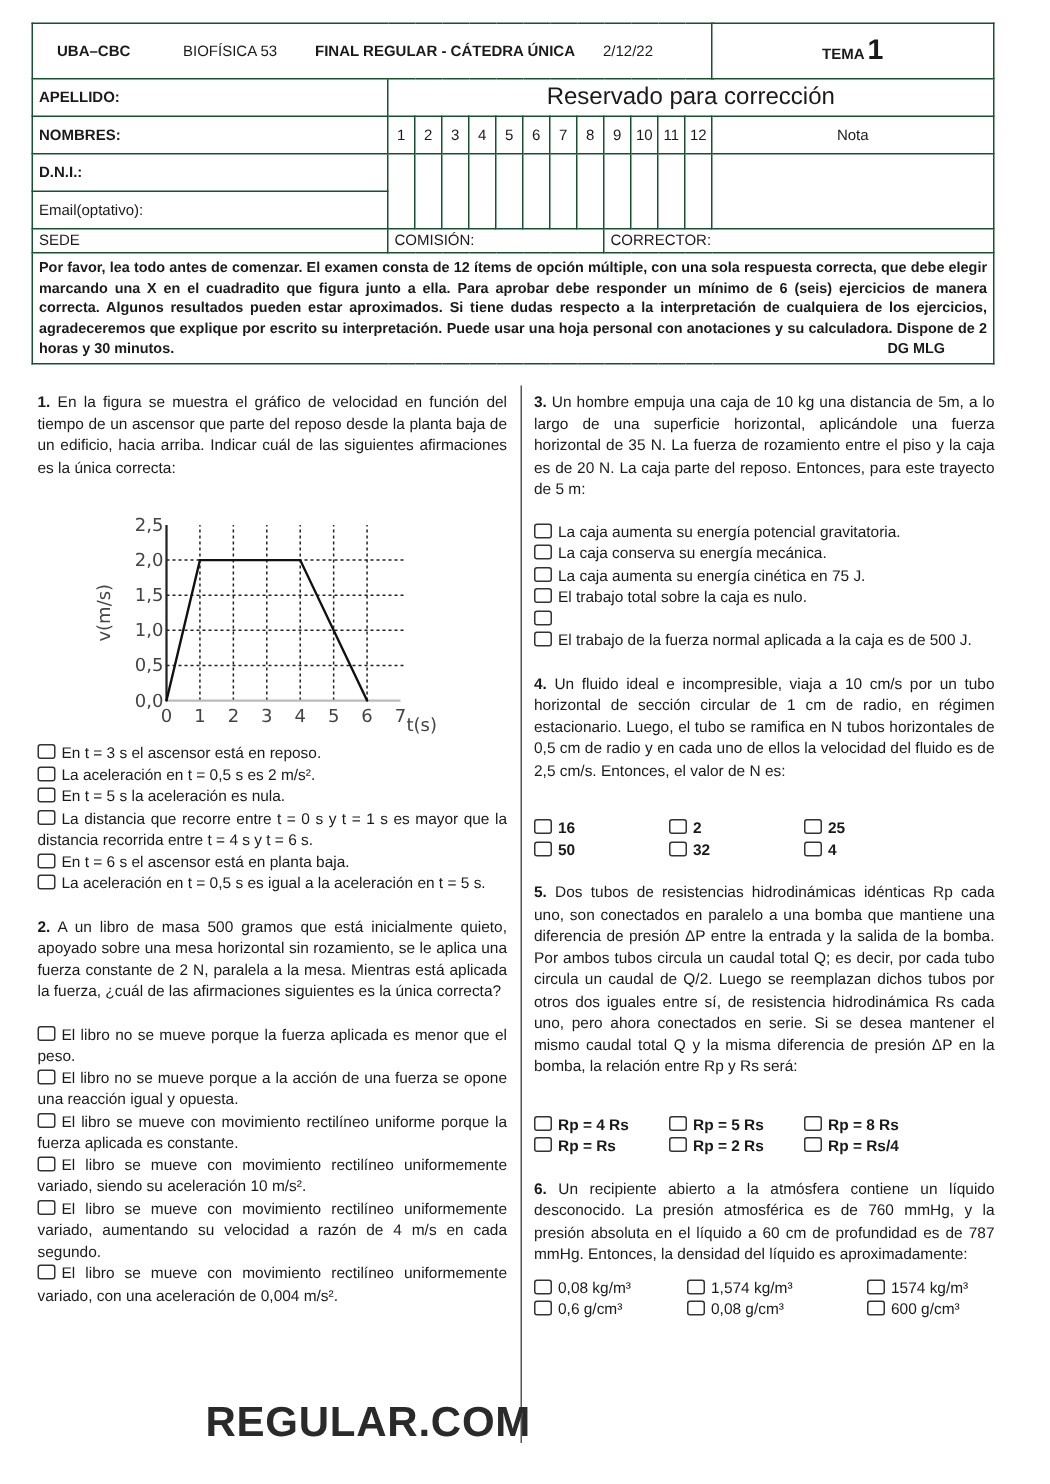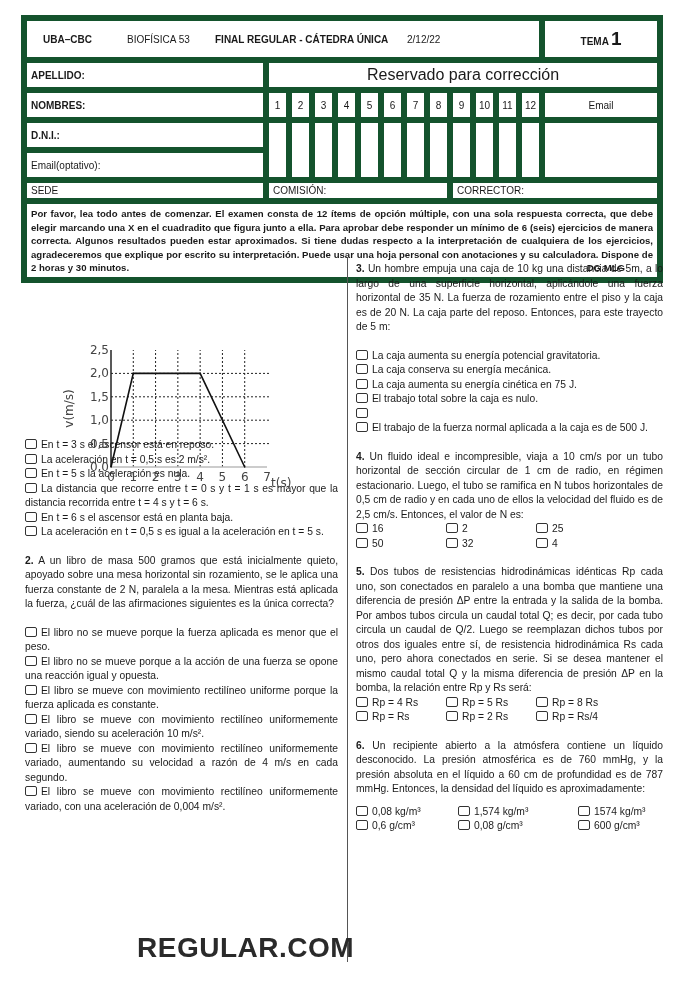--- a/index.html
+++ b/index.html
@@ -1,40 +1,40 @@
 <!DOCTYPE html>
 <html><head>
 <meta charset="utf-8">
 <style>
   html, body { margin: 0; padding: 0; background: #ffffff; }
   body { width: 700px; height: 989px; position: relative; overflow: hidden;
          font-family: "Liberation Sans", sans-serif; color: #1a1a1a; }
   .hdr { position: absolute; left: 21px; top: 15px; width: 642px; border-collapse: collapse;
          font-size: 10px; }
-  .hdr td { border: 6px solid #14532d; padding: 0 4px; height: 24px; vertical-align: middle; }
+  .hdr td { border: 1px solid #14532d; padding: 0 4px; height: 24px; vertical-align: middle; }
   .hdr .b { font-weight: bold; }
   .toprow td { height: 36px; }
   .toprow .inner { display: flex; align-items: center; gap: 0; }
   .tema { text-align: center; font-weight: bold; font-size: 10px; }
   .tema .num { font-size: 19px; margin-left: 2px; }
   .reserved { text-align: center; font-size: 16px; }
   .num-cell { text-align: center; width: 17px; padding: 0 !important; }
   .nota { text-align: center; }
   .sede-row td { height: 15px; }
   .instr td { font-weight: bold; font-size: 9.6px; line-height: 13.6px; text-align: justify; padding: 3px 4px 2px 4px; height: auto; }
   .instr .sig { float: right; margin-right: 28px; }
   .col { position: absolute; font-size: 10.3px; line-height: 14.5px; text-align: justify; }
   .left { left: 25px; top: 262px; width: 313px; }
   .right { left: 356px; top: 262px; width: 307px; }
   .divider { position: absolute; left: 347px; top: 257px; width: 1px; height: 705px; background: #555; }
   .q { margin: 0; }
   .qn { font-weight: bold; }
   .opt { margin: 0; }
   .box { display: inline-block; width: 10px; height: 8px; border: 1px solid #333; border-radius: 2px; margin-right: 4px; vertical-align: -1px; }
-  .grid3 { display: grid; grid-template-columns: 90px 90px 110px; margin-top: 0; }
+  .grid3 { display: grid; grid-template-columns: 90px 90px 110px; margin-top: 24px; font-weight: bold; }
   .grid3 .opt { white-space: nowrap; }
   .grid6 { display: grid; grid-template-columns: 102px 120px 90px; margin-top: 8px; }
   .grid6 .opt { white-space: nowrap; }
   .spacer14 { height: 14px; }
   .chart { position: absolute; left: 60px; top: 337px; width: 240px; height: 160px; }
   .chart text { font-family: "DejaVu Sans", sans-serif; font-size: 12px; fill: #444; }
   .watermark { position: absolute; left: 137px; top: 932px; font-size: 28px; font-weight: bold; color: #2a2a2a; letter-spacing: 0.5px; }
 </style>
 </head>
 <body>
@@ -65,21 +65,21 @@
         <td class="num-cell">3</td>
         <td class="num-cell">4</td>
         <td class="num-cell">5</td>
         <td class="num-cell">6</td>
         <td class="num-cell">7</td>
         <td class="num-cell">8</td>
         <td class="num-cell">9</td>
         <td class="num-cell">10</td>
         <td class="num-cell">11</td>
         <td class="num-cell">12</td>
-        <td class="nota" colspan="5">Email</td>
+        <td class="nota" colspan="5">Nota</td>
       </tr>
   <tr id="dni-row">
     <td class="b"><span>D.N.I.:</span></td>
   <td class="num-cell" rowspan="2"></td>
         <td class="num-cell" rowspan="2"></td>
         <td class="num-cell" rowspan="2"></td>
         <td class="num-cell" rowspan="2"></td>
         <td class="num-cell" rowspan="2"></td>
         <td class="num-cell" rowspan="2"></td>
         <td class="num-cell" rowspan="2"></td>
@@ -103,20 +103,21 @@
       <span>Por favor, lea todo antes de comenzar. El examen consta de 12 ítems de opción múltiple, con una sola respuesta correcta, que debe elegir marcando una X en el cuadradito que figura junto a ella. Para aprobar debe responder un mínimo de 6 (seis) ejercicios de manera correcta. Algunos resultados pueden estar aproximados. Si tiene dudas respecto a la interpretación de cualquiera de los ejercicios, agradeceremos que explique por escrito su interpretación. Puede usar una hoja personal con anotaciones y su calculadora. Dispone de 2 horas y 30 minutos.</span>
       <span class="sig">DG   MLG</span>
     </td>
   </tr>
 </tbody>
   </table>
 
 <div class="divider"></div>
 
 <div class="col left">
+  <p class="q"><span class="qn">1.</span><span> En la figura se muestra el gráfico de velocidad en función del tiempo de un ascensor que parte del reposo desde la planta baja de un edificio, hacia arriba. Indicar cuál de las siguientes afirmaciones es la única correcta:</span></p>
   <div style="height:176px"></div>
   <div id="q1-opts">
       <p class="opt"><span class="box"></span><span>En t = 3 s el ascensor está en reposo.</span></p>
       <p class="opt"><span class="box"></span><span>La aceleración en t = 0,5 s es 2 m/s².</span></p>
       <p class="opt"><span class="box"></span><span>En t = 5 s la aceleración es nula.</span></p>
       <p class="opt"><span class="box"></span><span>La distancia que recorre entre t = 0 s y t = 1 s es mayor que la distancia recorrida entre t = 4 s y t = 6 s.</span></p>
       <p class="opt"><span class="box"></span><span>En t = 6 s el ascensor está en planta baja.</span></p>
       <p class="opt"><span class="box"></span><span>La aceleración en t = 0,5 s es igual a la aceleración en t = 5 s.</span></p>
     </div>
   <div class="spacer14"></div>

